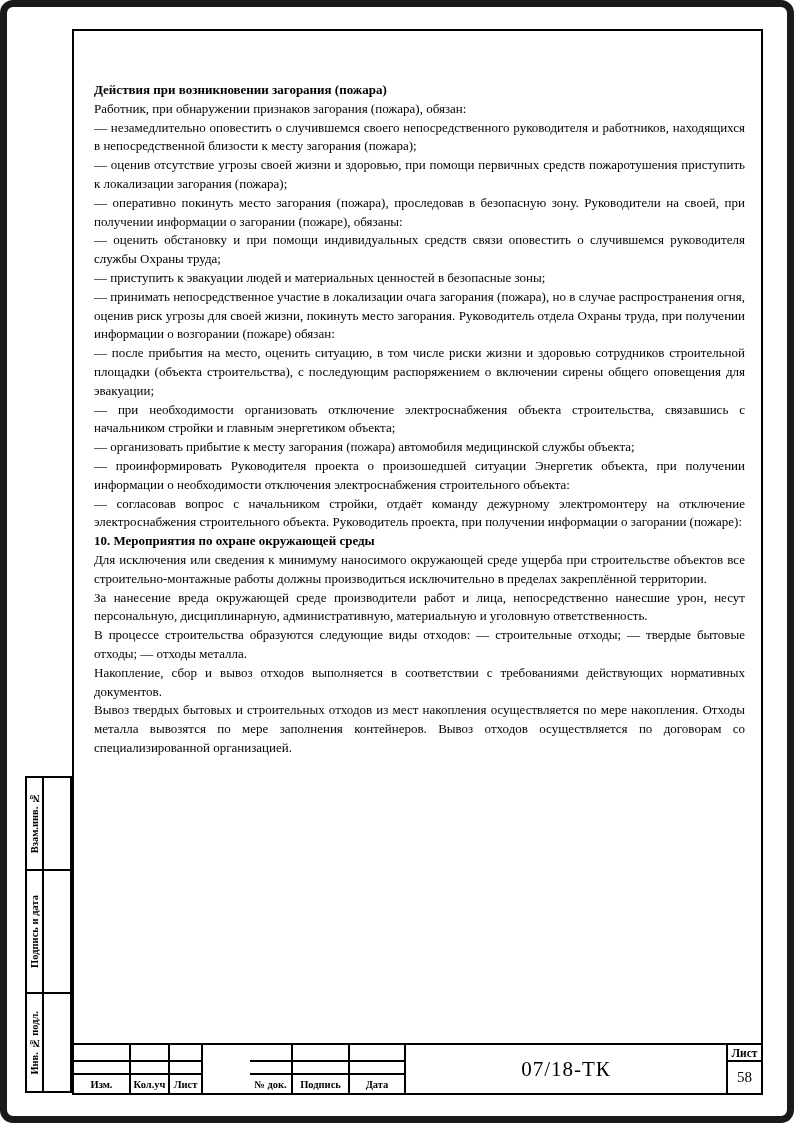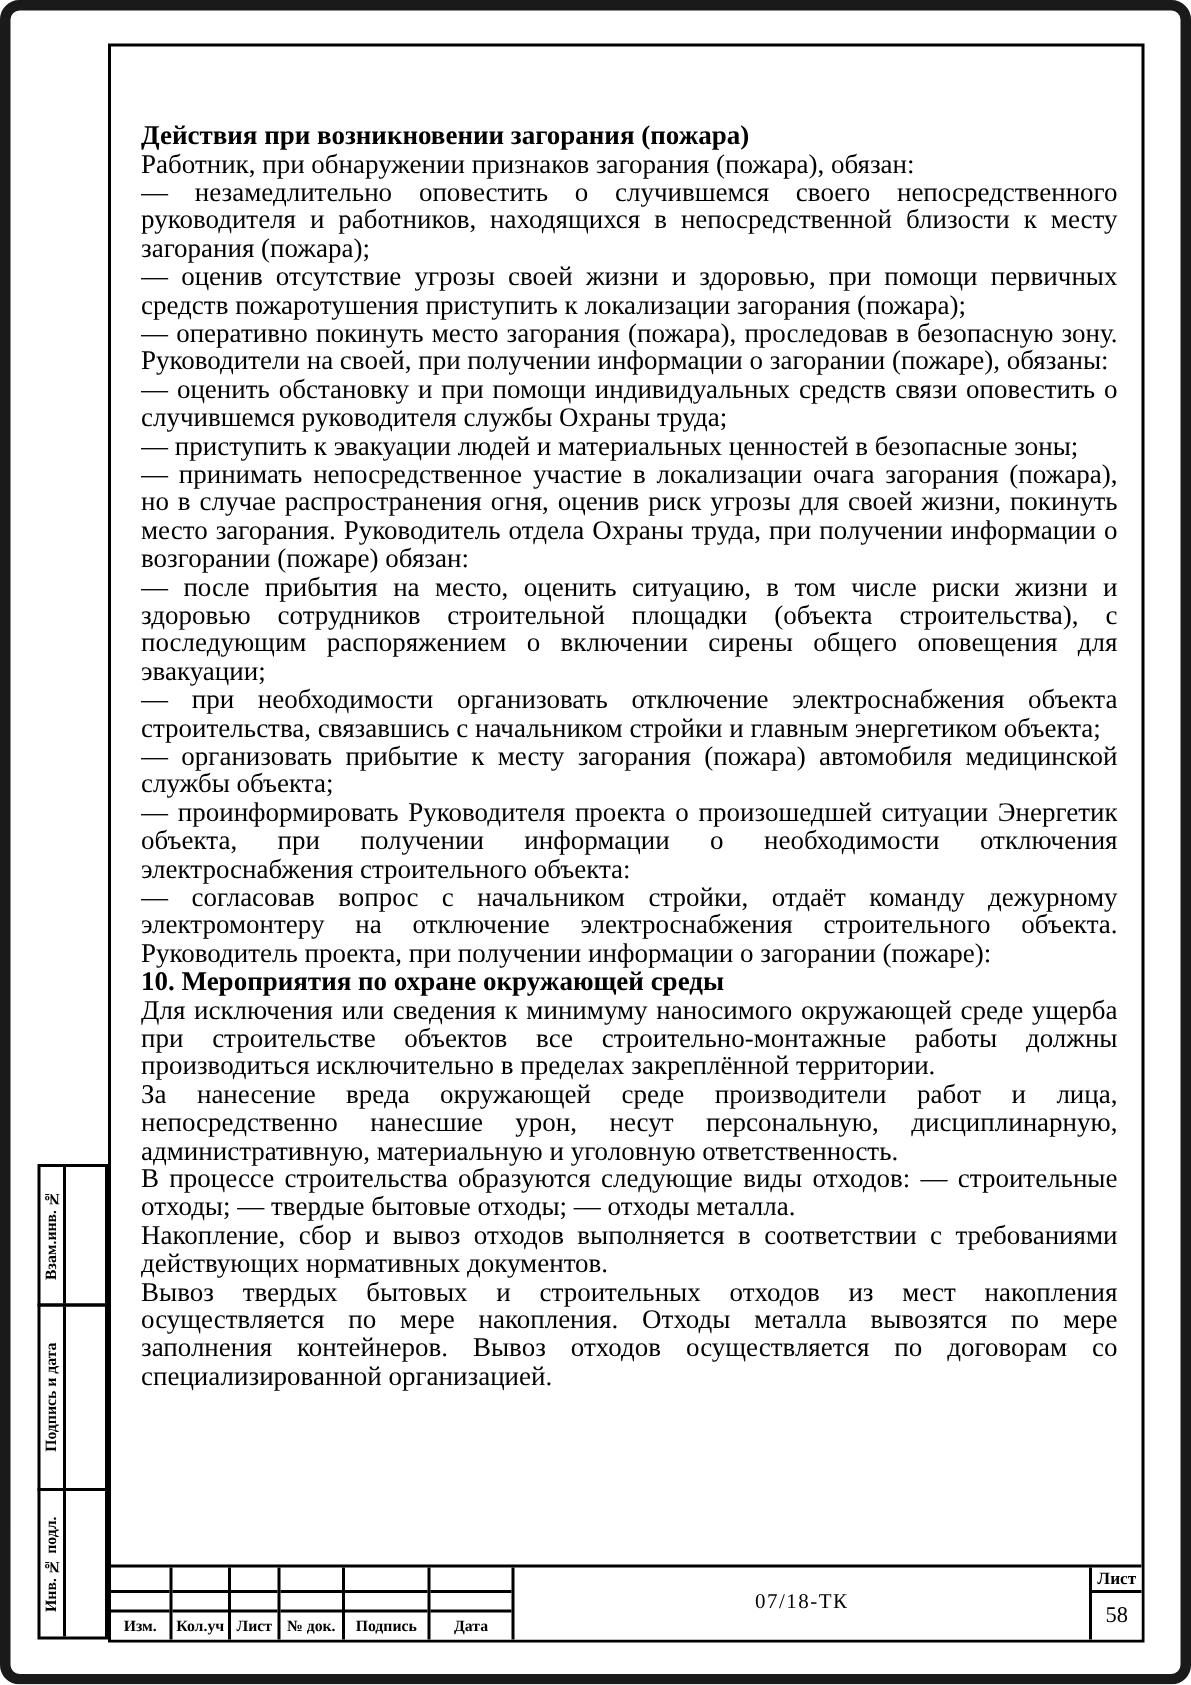--- a/index.html
+++ b/index.html
@@ -23,21 +23,21 @@
     position:absolute;left:72px;top:29px;width:691px;height:1066px;
     border:2.5px solid #000;
     box-sizing:border-box;
   }
   .content{
     position:absolute;left:20px;right:16px;top:50px;bottom:56px;
     overflow:hidden;
   }
   .content p{
     margin:0;
-    font-size:18px;
+    font-size:13px;
     line-height:18.8px;
     text-align:justify;
   }
   .h-fire{
     font-size:15.2px;font-weight:bold;margin:0 0 17px 0;
   }
   .h-env{
     font-size:16.5px;font-weight:bold;text-align:center;
     margin:13px 0 26px 0;
   }
@@ -51,29 +51,29 @@
   }
   .rev-table{display:flex;}
   .rev-col{display:flex;flex-direction:column;border-right:2px solid #000;box-sizing:border-box;}
   .rev-col div{box-sizing:border-box;}
   .rev-col .c1{height:17px;border-bottom:2px solid #000;}
   .rev-col .c2{height:13px;border-bottom:2px solid #000;}
   .rev-col .lab{
     flex:1;display:flex;align-items:center;justify-content:center;
     font-weight:bold;font-size:10.5px;white-space:nowrap;
   }
-  .rev-table div.rev-col:nth-of-type(1){width:41px;}
+  .rev-table div.rev-col:nth-of-type(1){width:57px;}
   .rev-table div.rev-col:nth-of-type(2){width:39px;justify-content:space-between;}
   .rev-table div.rev-col:nth-of-type(3){width:33px;}
-  .rev-table div.rev-col:nth-of-type(4){width:43px;}
+  .rev-table div.rev-col:nth-of-type(4){width:43px;margin-left:47px;}
   .rev-table div.rev-col:nth-of-type(5){width:57px;}
   .rev-table div.rev-col:nth-of-type(6){width:56px;}
   .doc-code-cell{
     flex:1;display:flex;align-items:center;justify-content:center;
-    font-size:14px;letter-spacing:1px;
+    font-size:21px;letter-spacing:1px;
   }
   .sheet-col{
     width:35px;border-left:2px solid #000;display:flex;flex-direction:column;box-sizing:border-box;
   }
   .sheet-head{
     height:17px;border-bottom:2px solid #000;
     display:flex;align-items:center;justify-content:center;
     font-weight:bold;font-size:11.5px;box-sizing:border-box;
   }
   .sheet-num{

